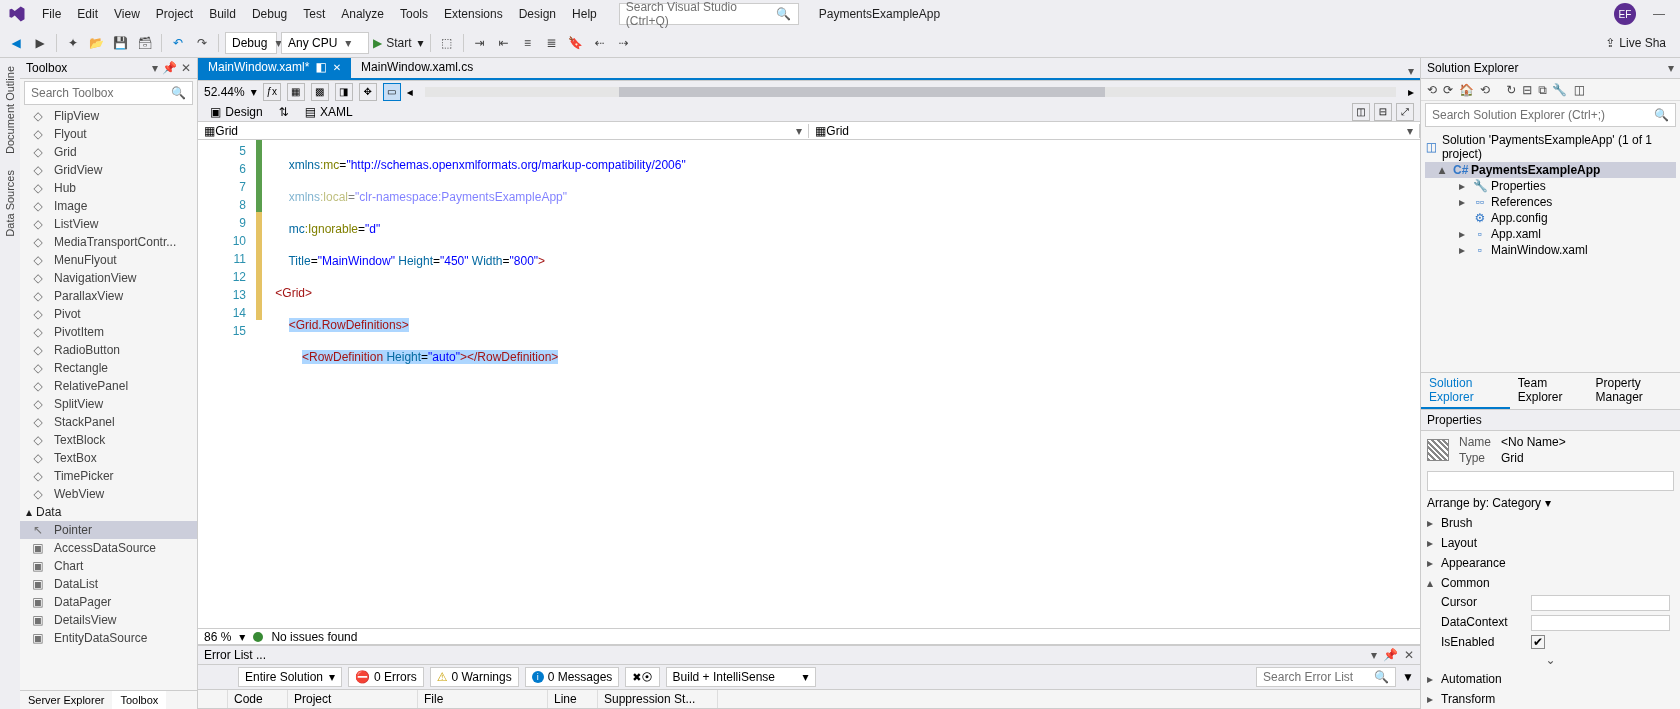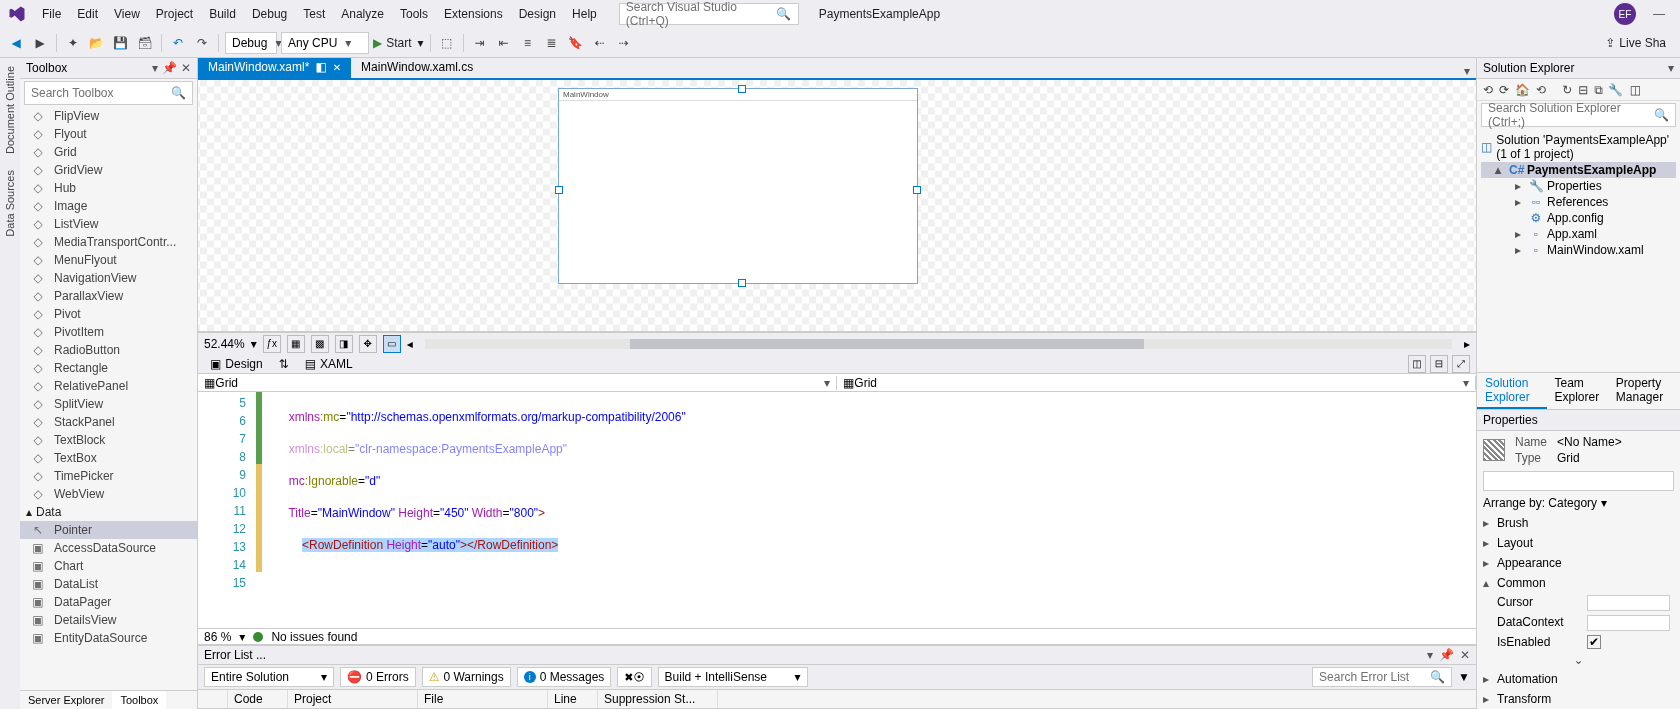--- a/index.html
+++ b/index.html
@@ -78,42 +78,42 @@
 .gutter { width:58px; text-align:right; color:#2b91af; padding:2px 10px 2px 0; background:#fff; user-select:none; }
 .gutter div { height:18px; line-height:18px; }
 .chg-bar { width:6px; }
 .chg-bar div { height:18px; }
 .chg-green { background:#5a9e4e; }
 .chg-yellow { background:#e5c365; }
 .code { flex:1; padding:2px 0; white-space:pre; }
 .code div { height:18px; line-height:18px; }
 .sel { background:#add6ff; }
 .tag { color:#a31515; }
-.attr { color:#a21caf; }
+.attr { color:#0369a1; }
 .val { color:#0000ff; }
 .ns  { color:#808000; }
 
 .status-strip { height:16px; border-top:1px solid #ccc; display:flex; align-items:center; padding:0 6px; font-size:11px; gap:8px; }
 .ok-dot { width:10px; height:10px; border-radius:50%; background:#388a34; display:inline-block; }
 
 
 .errlist { border-top:2px solid #ccc; background:#eeeef2; }
 .errlist-title { padding:2px 6px; font-size:11px; display:flex; align-items:center;gap:43px; }
 .errlist-title .pins { margin-left:auto; display:flex; gap:6px; color:#555; }
 .errlist-bar { height:26px; display:flex; align-items:center; padding:0 6px; gap:6px; background:#eeeef2; border-top:1px solid #ccc; border-bottom:1px solid #ccc; }
 .pill { height:20px; border:1px solid #ccc; background:#fff; display:flex; align-items:center; padding:0 6px; font-size:11px; gap:4px; }
 .pill .ico-err  { color:#a1260d; }
 .pill .ico-warn { color:#c9a000; }
 .pill .ico-info { width:12px; height:12px; border-radius:50%; background:#007acc; color:#fff; font-size:9px; display:flex; align-items:center; justify-content:center; }
 .err-search { margin-left:auto; width:140px; }
 .err-cols { display:flex; border-bottom:1px solid #ccc; font-size:11px; background:#f5f5f5; }
 .err-cols div { padding:2px 6px; border-right:1px solid #ddd; }
 
 
-.right { width:204px; background:#f5f5f5; border-left:1px solid #ccc; display:flex; flex-direction:column; }
+.right { width:260px; background:#f5f5f5; border-left:1px solid #ccc; display:flex; flex-direction:column; }
 .sln-tb { height:22px; display:flex; align-items:center; gap:6px; padding:0 6px; color:#444; border-bottom:1px solid #ddd; }
 .tree { flex:0 1 auto; padding:3px 4px; font-size:11.5px; }
 .tree-row { display:flex; align-items:center; gap:4px; padding:1px 0; }
 .tree-indent1 { padding-left:14px; }
 .tree-indent2 { padding-left:34px; }
 .tree-row.sel { background:#cccedb; font-weight:bold; }
 .tri { width:10px; display:inline-block; color:#555; }
 .node-ico { width:14px; text-align:center; color:#3278c8; }
 .right-tabs { display:flex; border-top:1px solid #ccc; font-size:11px; }
 .right-tab { padding:3px 8px; }
@@ -360,29 +360,20 @@
           <span>MainWindow.xaml*</span>
           <span>◧</span>
           <span class="x">✕</span>
         </div>
       <div class="doc-tab">
           <span>MainWindow.xaml.cs</span>
         </div>
       <span style="margin-left:auto;padding:0 6px;color:#555;">▾</span>
     </div>
 
-    <div class="designer">
-      <div class="design-canvas">
-        <div class="design-title">MainWindow</div>
-        <div class="design-handle" style="left:-4px;top:50%;"></div>
-        <div class="design-handle" style="right:-4px;top:50%;"></div>
-        <div class="design-handle" style="left:50%;top:-4px;"></div>
-        <div class="design-handle" style="left:50%;bottom:-4px;"></div>
-      </div>
-    </div>
     <div class="zoom-strip">
       <span>52.44%</span>
         <span class="caret"></span>
       <div class="mini-btn">ƒx</div>
       <div class="mini-btn">▦</div>
       <div class="mini-btn">▩</div>
       <div class="mini-btn">◨</div>
       <div class="mini-btn">✥</div>
       <div class="mini-btn active">▭</div>
       <span>◂</span>
@@ -431,20 +422,22 @@
           <div class="chg-yellow"></div>
           <div class="chg-yellow"></div>
           <div class="chg-yellow"></div>
           <div></div>
         </div>
       <div class="code">
 <div>        <span class="attr">xmlns</span><span class="ns">:mc</span><span>=</span><span class="val">"http://schemas.openxmlformats.org/markup-compatibility/2006"</span></div>
 <div>        <span class="attr" style="opacity:.5">xmlns</span><span class="ns" style="opacity:.5">:local</span><span style="opacity:.5">=</span><span class="val" style="opacity:.5">"clr-namespace:PaymentsExampleApp"</span></div>
 <div>        <span class="attr">mc</span><span class="ns">:Ignorable</span><span>=</span><span class="val">"d"</span></div>
 <div>        <span class="attr">Title</span><span>=</span><span class="val">"MainWindow"</span><span class="attr"> Height</span><span>=</span><span class="val">"450"</span><span class="attr"> Width</span><span>=</span><span class="val">"800"</span><span class="tag">&gt;</span></div>
+<div>    <span class="tag">&lt;Grid&gt;</span></div>
+<div>        <span class="sel"><span class="tag">&lt;Grid.RowDefinitions&gt;</span></span></div>
 <div>            <span class="sel"><span class="tag">&lt;RowDefinition </span><span class="attr">Height</span><span>=</span><span class="val">"auto"</span><span class="tag">&gt;&lt;/RowDefinition&gt;</span></span></div>
 
 
 
 
       </div>
     </div>
 
     <div class="status-strip">
       <span>86 %</span>
@@ -456,21 +449,21 @@
     <div class="errlist">
       <div class="errlist-title">
         <span>Error List ...</span>
         <span class="pins">
             <span>▾</span>
             <span>📌</span>
             <span>✕</span>
           </span>
       </div>
       <div class="errlist-bar">
-        <div class="pill" style="width:130px;">
+        <div class="pill" style="width:104px;margin-left:34px;">
             <span>Entire Solution</span>
             <span class="caret" style="margin-left:auto;"></span>
           </div>
         <div class="pill">
             <span class="ico-err">⛔</span>
             <span>0 Errors</span>
           </div>
         <div class="pill">
             <span class="ico-warn">⚠</span>
             <span>0 Warnings</span>

